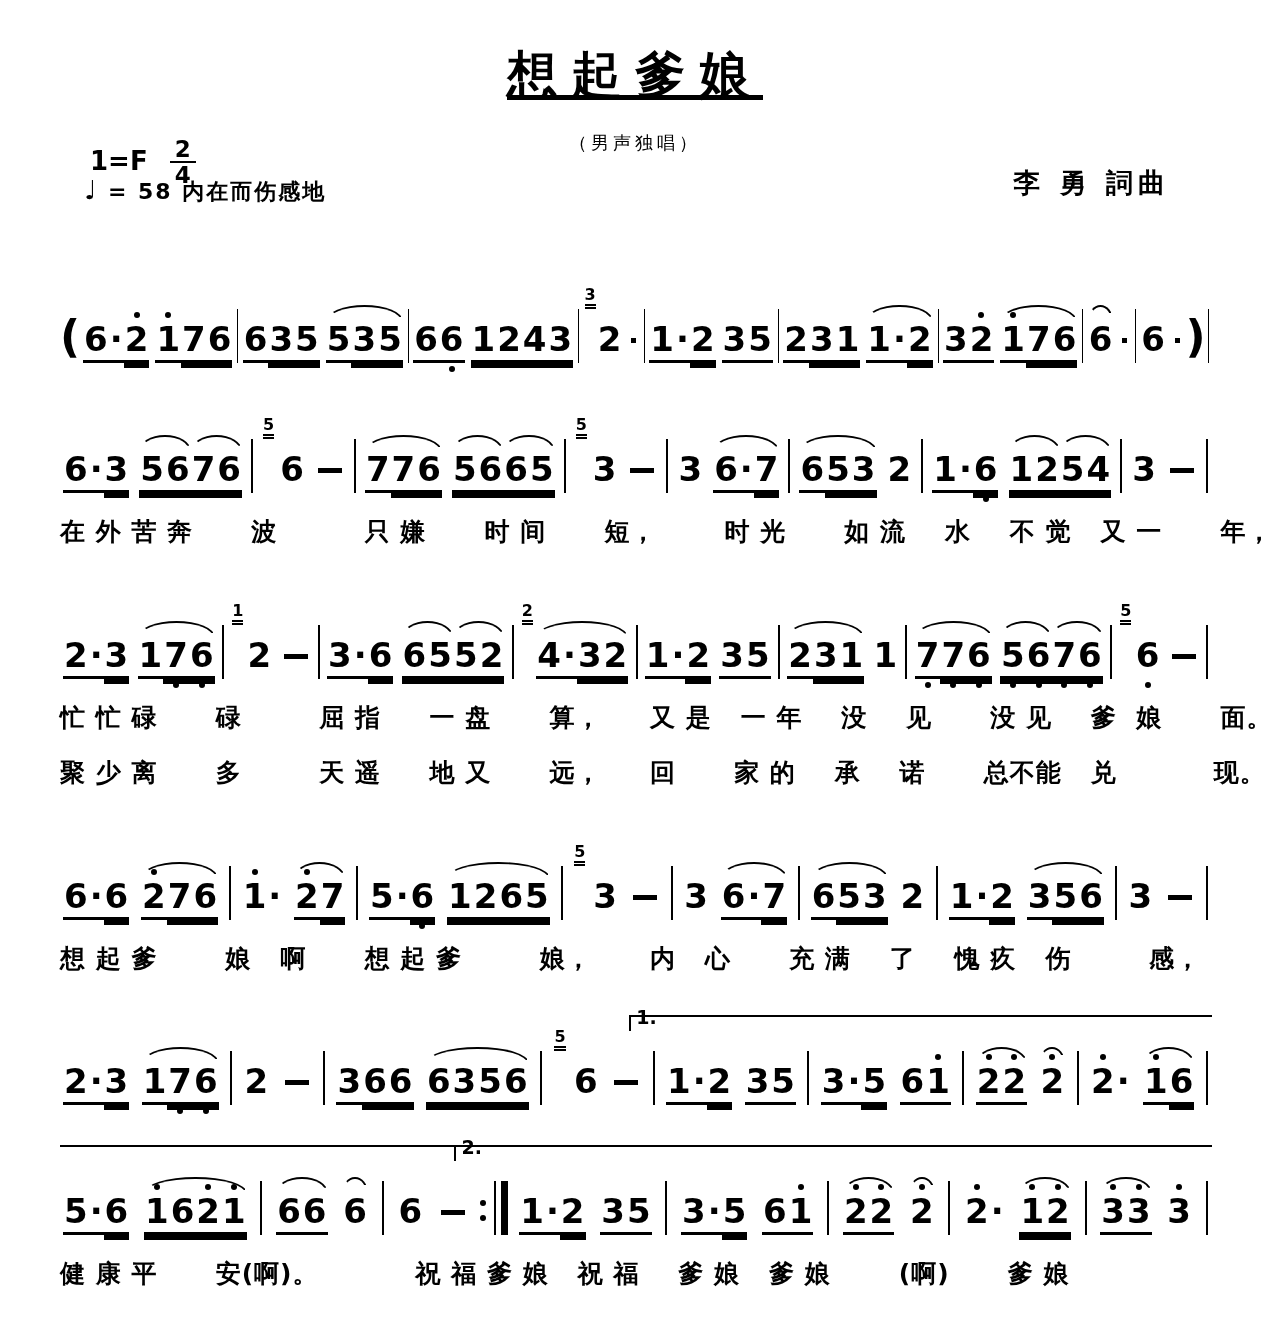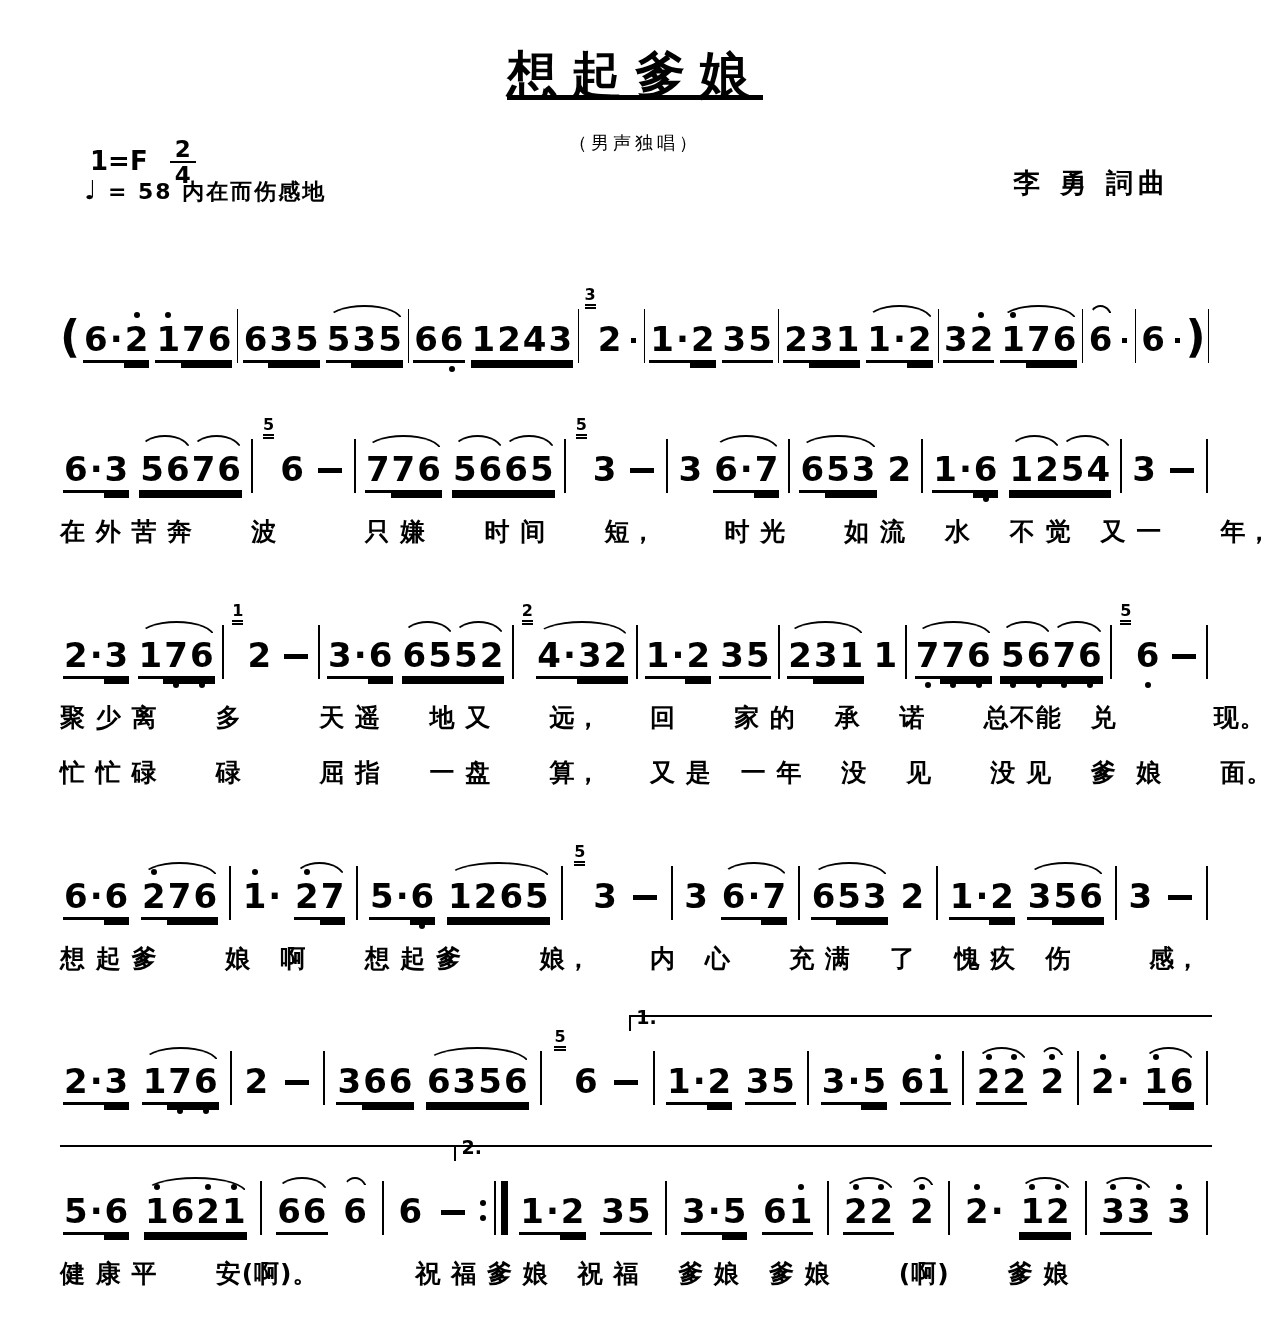--- a/index.html
+++ b/index.html
@@ -452,22 +452,22 @@
           <span class="bar"></span>
           <span class="grace">5</span>
           <span class="grp">
             <span class="seg u0">
               <span class="ch lo">6</span>
             </span>
           </span>
           <span class="dash"></span>
           <span class="bar"></span>
         </div>
+        <div class="lyrics">忙 忙 碌      碌        屈 指     一 盘      算，     又 是   一 年    没    见      没 见    爹  娘      面。</div>
         <div class="lyrics">聚 少 离      多        天 遥     地 又      远，     回      家 的    承    诺      总不能   兑          现。</div>
-        <div class="lyrics">忙 忙 碌      碌        屈 指     一 盘      算，     又 是   一 年    没    见      没 见    爹  娘      面。</div>
       </div>
       <div class="system">
         <div class="notes">
           <span class="grp">
             <span class="seg u1">
               <span class="ch">6</span>
               <span class="ch">·</span>
             </span>
             <span class="seg u2">
               <span class="ch">6</span>

